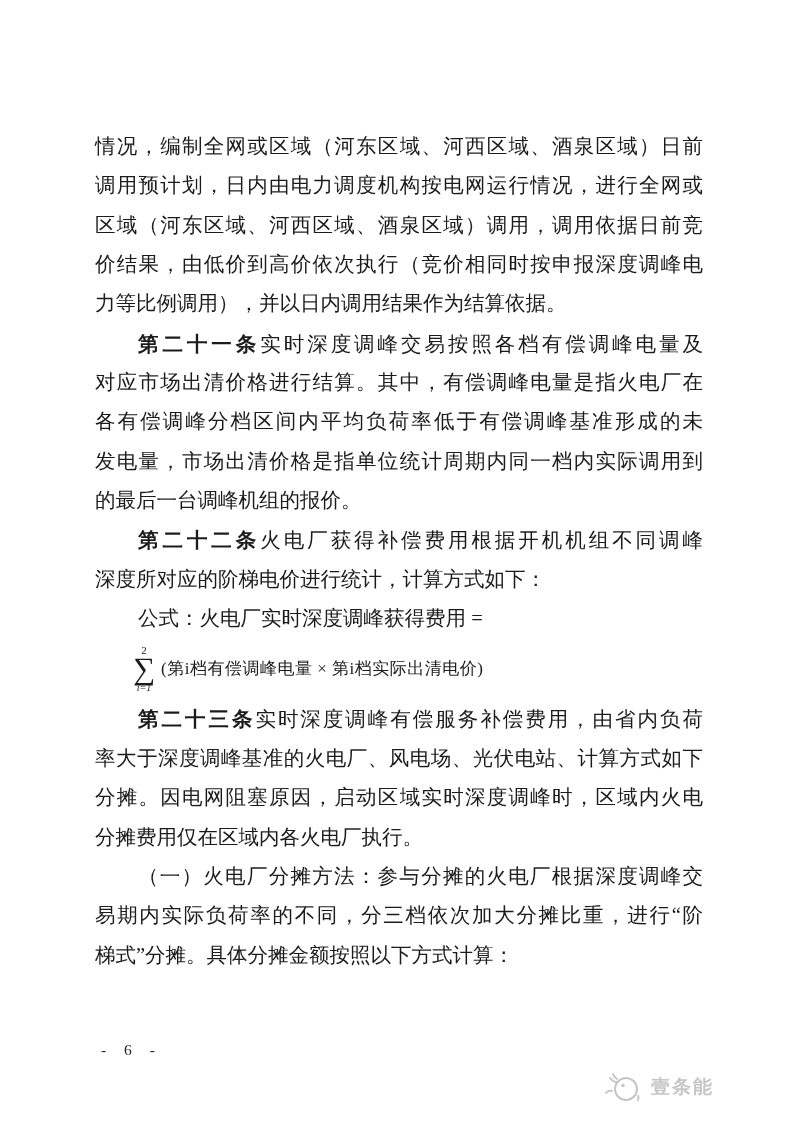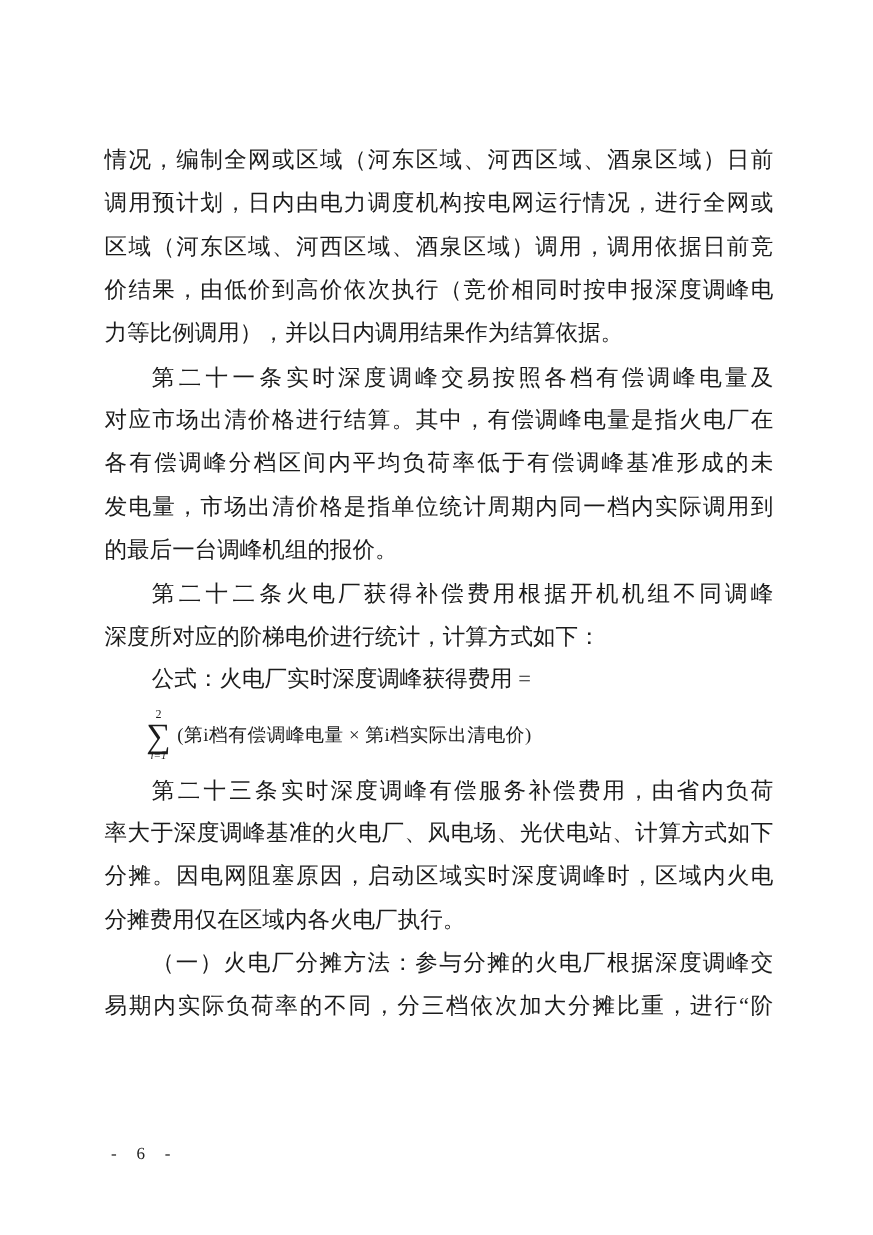--- a/index.html
+++ b/index.html
@@ -33,21 +33,21 @@
     height: 39.35px;
     overflow: visible;
   }
   .line.nj {               
     text-align-last: left;
     white-space: normal;
   }
   .line.indent { padding-left: 43px; }
   .lead {
     font-family: "Liberation Sans", "DejaVu Sans", sans-serif;
-    font-weight: 400;
+    font-weight: 700;
     letter-spacing: 1px;
     margin-right: 0;
   }
   
   .formula {
     height: 61px;
     margin-left: 38px;
     display: flex;
     align-items: center;
   }
@@ -141,20 +141,34 @@
         <span class="lead">第二十三条</span><span>实时深度调峰有偿服务补偿费用，由省内负荷</span>
       </span>
       <span class="line">率大于深度调峰基准的火电厂、风电场、光伏电站、计算方式如下</span>
       <span class="line">分摊。因电网阻塞原因，启动区域实时深度调峰时，区域内火电</span>
       <span class="line nj">分摊费用仅在区域内各火电厂执行。</span>
     </div>
 
     <div class="para">
       <span class="line indent">（一）火电厂分摊方法：参与分摊的火电厂根据深度调峰交</span>
       <span class="line">易期内实际负荷率的不同，分三档依次加大分摊比重，进行“阶</span>
+      <span class="line nj">梯式”分摊。具体分摊金额按照以下方式计算：</span>
     </div>
 
   </main>
 
   <div class="page-number">- 6 -</div>
 
+  <div class="brand">
+    <svg width="46" height="34" viewBox="0 0 46 34">
+      <g fill="none" stroke="#c6c6c6" stroke-width="2" stroke-linecap="round">
+        <circle cx="26" cy="19" r="11"></circle>
+        <path d="M10 8 q3 4 7 4"></path>
+        <path d="M13 4 q1 3 4 5"></path>
+        <path d="M12 21 q-4 -1 -6 2"></path>
+        <path d="M38 26 q1 2 0 4"></path>
+      </g>
+      <circle cx="23" cy="15.5" r="1.8" fill="#c6c6c6"></circle>
+    </svg>
+    <span class="brand-name">壹条能</span>
+  </div>
 
 </div>
 
 </body></html>

